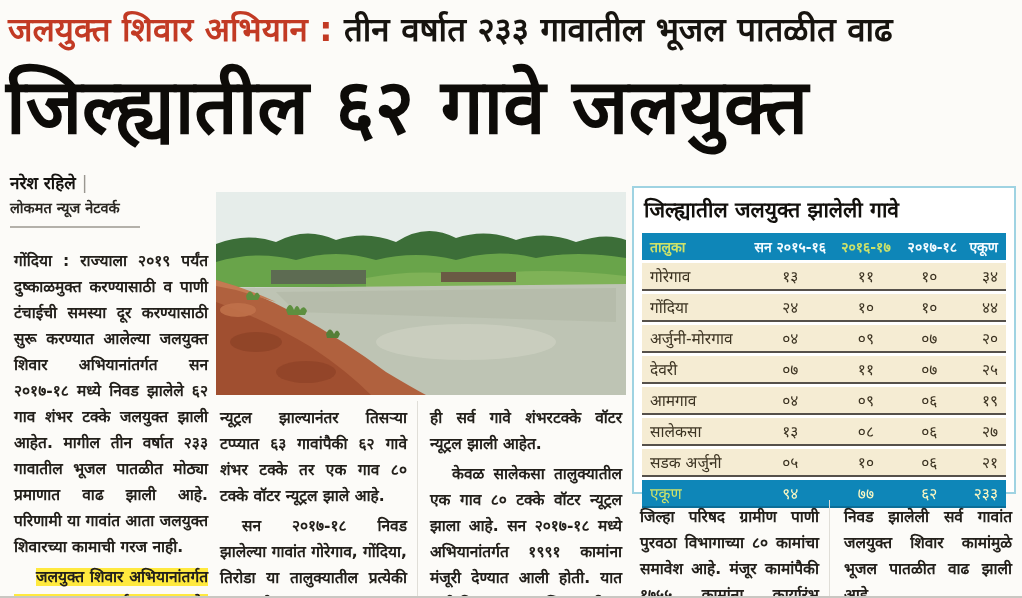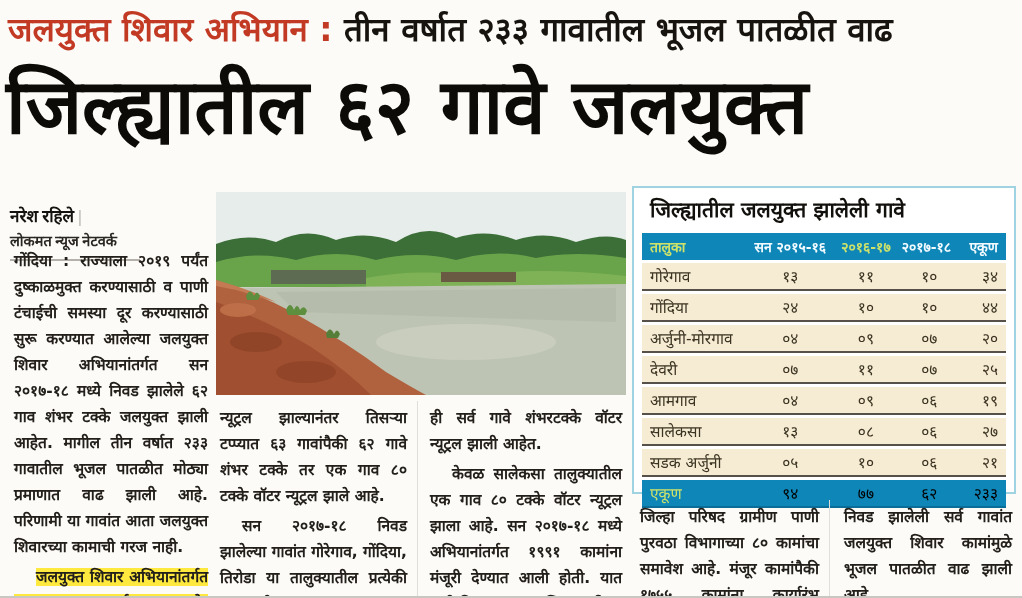--- a/index.html
+++ b/index.html
@@ -15,21 +15,21 @@
   
   .kicker{position:absolute;left:8px;top:6px;width:1010px;
     font-size:33px;font-weight:800;letter-spacing:0px;white-space:nowrap;}
   .kicker .red{color:#c23a24;}
   .kicker .blk{color:#17140f;}
   
   .headline{position:absolute;left:6px;top:52px;width:1012px;
     font-size:76px;line-height:1.45;font-weight:800;color:#0d0b08;
     letter-spacing:0px;white-space:nowrap;}
   
-  .byline{position:absolute;left:10px;top:204px;width:200px;font-family:Liberation Serif, serif;}
+  .byline{position:absolute;left:10px;top:171px;width:200px;}
   .byline .author{font-size:17px;font-weight:800;color:#151310;}
   .byline .sep{color:#9a9791;font-weight:400;}
   .byline .agency{font-size:14.5px;font-weight:600;color:#2a2722;margin-top:3px;}
   .byline .rule{width:130px;height:0;border-top:2px solid #b4b1aa;margin-top:9px;}
   
   .txtcol{position:absolute;font-size:15.5px;line-height:26px;font-weight:600;
     text-align:justify;color:#23201b;}
   .txtcol p{margin:4px;}
   .txtcol p.ind{text-indent:22px;}
   .lead{font-weight:800;}
@@ -38,35 +38,35 @@
   .col2{left:216px;top:401px;width:202px;height:197px;overflow:hidden;border-right:1px solid #e0ded8;padding-right:6px;}
   .col3{left:426px;top:401px;width:200px;height:197px;overflow:hidden;}
   .col4{left:636px;top:500px;width:194px;height:98px;overflow:hidden;border-right:1px solid #e0ded8;padding-right:6px;}
   .col5{left:840px;top:500px;width:176px;height:98px;overflow:hidden;}
   
   .photo{position:absolute;left:216px;top:192px;width:410px;height:203px;overflow:hidden;background:#cfd8cd;}
   .photo svg{display:block;}
   
   .tablebox{position:absolute;left:632px;top:186px;width:384px;height:308px;
     background:#ffffff;border:2px solid #9fd3e2;padding:5px 8px 6px 8px;}
-  .tabletitle{font-size:21px;font-weight:800;color:#12100c;margin:2px 0 7px 8px;letter-spacing:0px;}
+  .tabletitle{font-size:21px;font-weight:800;color:#12100c;margin:2px 0 7px 2px;letter-spacing:0px;}
   table.wt{width:100%;border-collapse:separate;border-spacing:0 3px;}
   table.wt th{background:#0e86b8;color:#f4fbff;font-size:14px;font-weight:800;
     padding:4px 4px;white-space:nowrap;}
   table.wt th.c1{text-align:left;padding-left:8px;color:#cde26a;}
   table.wt th.c2{text-align:center;}
   table.wt th.c3{text-align:center;color:#cde26a;margin-top:10px;}
-  table.wt th.c4{text-align:left;margin-left:48px;}
+  table.wt th.c4{text-align:right;margin-left:48px;}
   table.wt th.c5{text-align:right;padding-right:8px;}
   table.wt td{background:#f5ecd3;border-bottom:2px solid #55504a;
     font-size:15.5px;font-weight:400;color:#3c3322;padding:2px 4px;white-space:nowrap;}
   table.wt td.c1{text-align:left;padding-left:8px;}
   table.wt td.c2,table.wt td.c3,table.wt td.c4{text-align:center;}
   table.wt td.c5{text-align:right;padding-right:8px;}
-  table.wt tr.total td{background:#0e86b8;color:#000000;border-bottom:2px solid #0b6e98;}
+  table.wt tr.total td{background:#0e86b8;color:#fef9c3;border-bottom:2px solid #0b6e98;}
   table.wt tr.total td.c1{color:#cde26a;}
 </style>
 </head>
 <body>
 
 <div class="page">
 
   <div class="kicker">
     <span class="red">जलयुक्त शिवार अभियान :</span><span class="blk"> तीन वर्षात २३३ गावातील भूजल पातळीत वाढ</span>
   </div>

